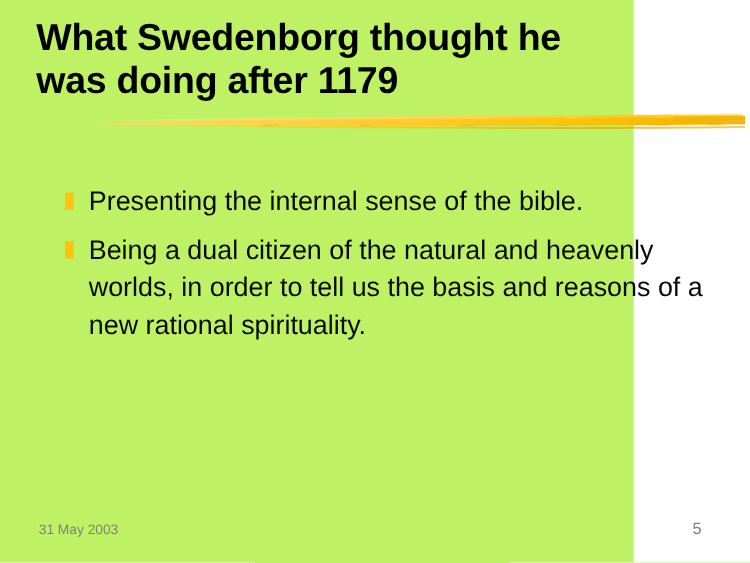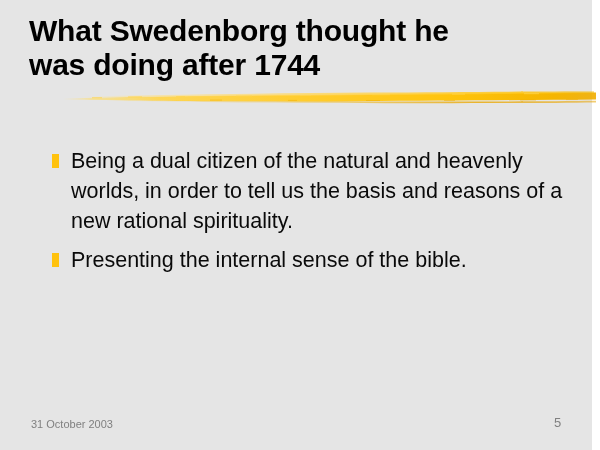--- a/index.html
+++ b/index.html
@@ -9,23 +9,23 @@
   body {
     width: 600px;
     height: 450px;
     background: #ffffff;
     font-family: "Liberation Sans", sans-serif;
     overflow: hidden;
   }
 
   .slide {
     position: relative;
-    width: 592px;
+    width: 507px;
     height: 450px;
-    background: #e5e5e5;
+    background: #bef264;
     box-sizing: border-box;
   }
 
   
   .title-block {
     position: absolute;
     left: 29px;
     top: 14px;
     width: 540px;
   }
@@ -100,21 +100,21 @@
     color: #808080;
   }
 </style>
 </head>
 <body>
 
 <div class="slide">
 
   <div class="title-block">
     <div class="title-line">What Swedenborg thought he</div>
-    <div class="title-line">was doing after 1744</div>
+    <div class="title-line">was doing after 1179</div>
   </div>
 
   <div class="brush-wrap">
     <svg width="600" height="24" viewBox="0 0 600 24" xmlns="http://www.w3.org/2000/svg">
       <defs>
         <linearGradient id="bg1" x1="0" y1="0" x2="1" y2="0">
           <stop offset="0.00" stop-color="#ffe27a" stop-opacity="0.05"></stop>
           <stop offset="0.05" stop-color="#ffdd66" stop-opacity="0.55"></stop>
           <stop offset="0.18" stop-color="#ffd54f" stop-opacity="0.95"></stop>
           <stop offset="0.45" stop-color="#ffcc2e" stop-opacity="1"></stop>
@@ -164,27 +164,27 @@
         <rect x="520" y="15.6" width="16" height="0.9"></rect>
         <rect x="566" y="15.2" width="12" height="0.9"></rect>
       </g>
     </svg>
   </div>
 
   <div class="bullets">
 
     <div class="bullet-row">
       <span class="bullet-marker"></span>
-      <span class="bullet-text">Being a dual citizen of the natural and heavenly worlds, in order to tell us the basis and reasons of a new rational spirituality.</span>
+      <span class="bullet-text">Presenting the internal sense of the bible.</span>
     </div>
 
     <div class="bullet-row">
       <span class="bullet-marker"></span>
-      <span class="bullet-text">Presenting the internal sense of the bible.</span>
+      <span class="bullet-text">Being a dual citizen of the natural and heavenly worlds, in order to tell us the basis and reasons of a new rational spirituality.</span>
     </div>
 
 
   </div>
 
-  <div class="footer-date">31 October 2003</div>
+  <div class="footer-date">31 May 2003</div>
   <div class="footer-pagenum">5</div>
 
 </div>
 
 </body></html>

